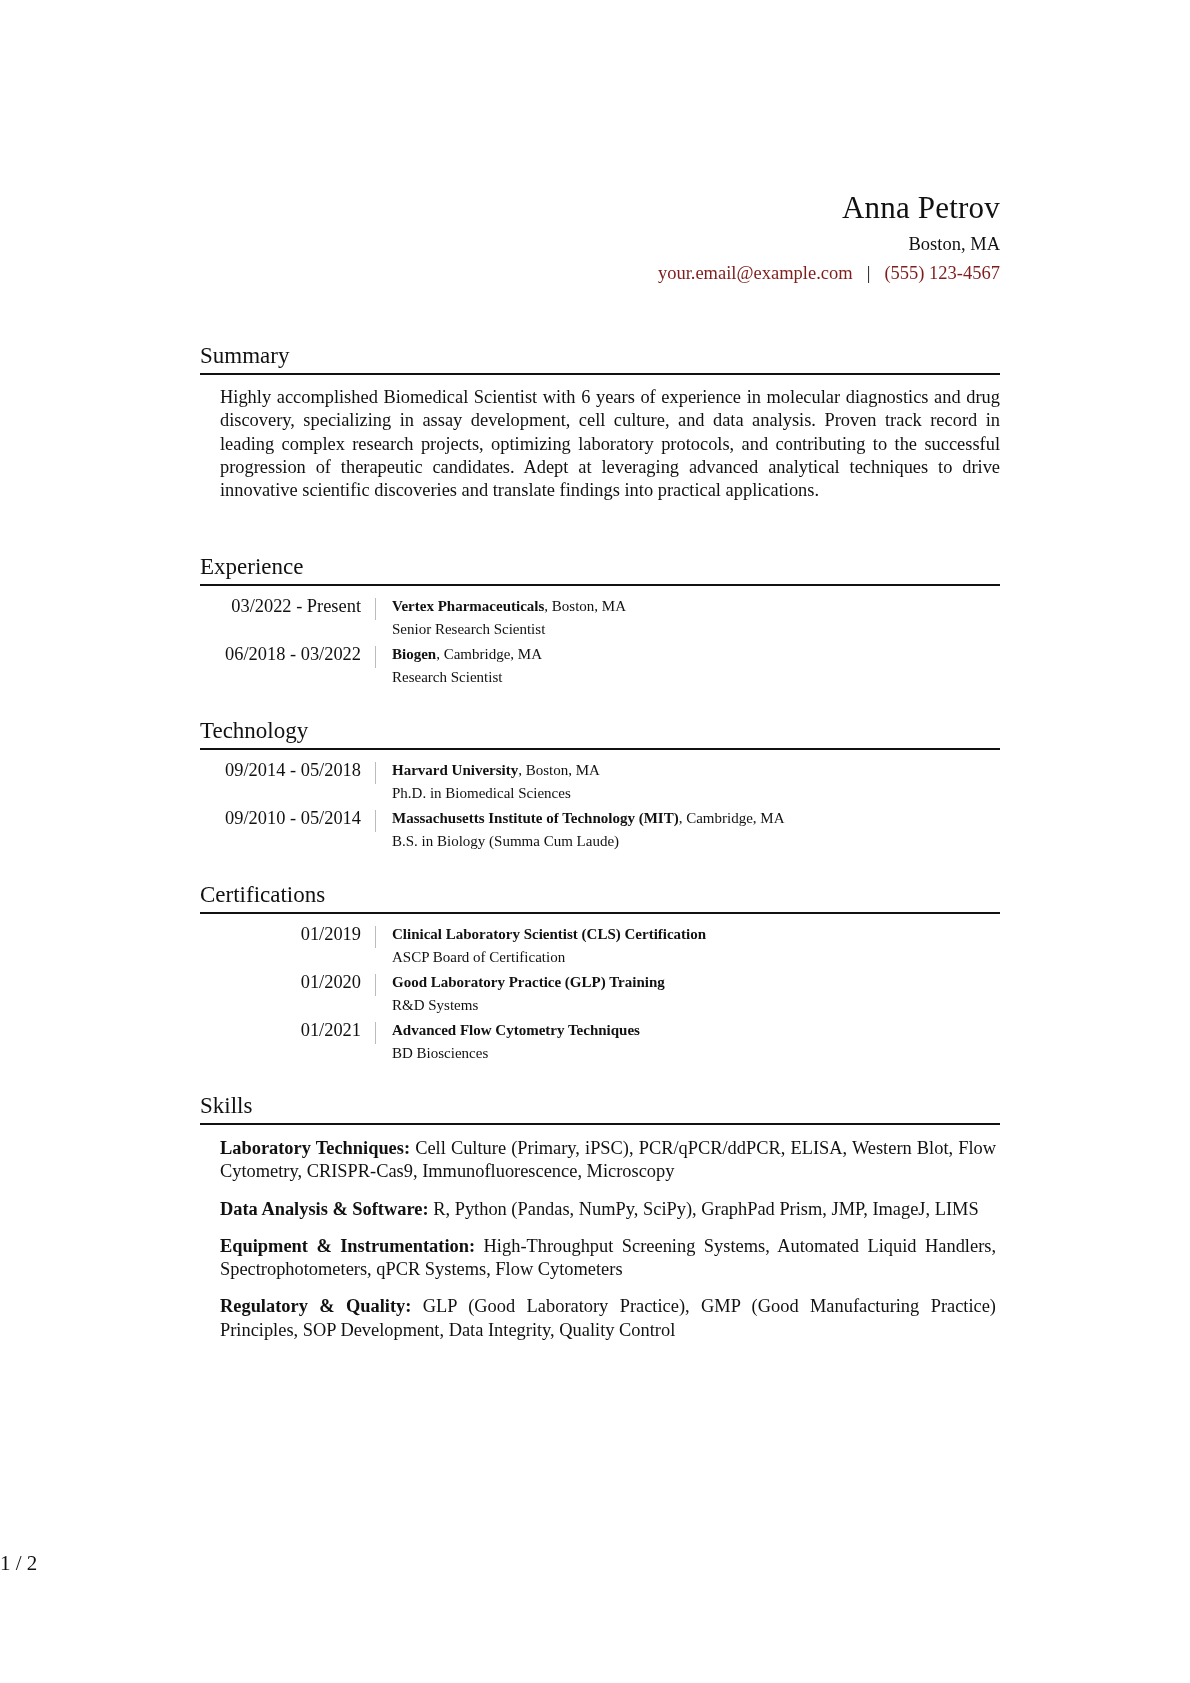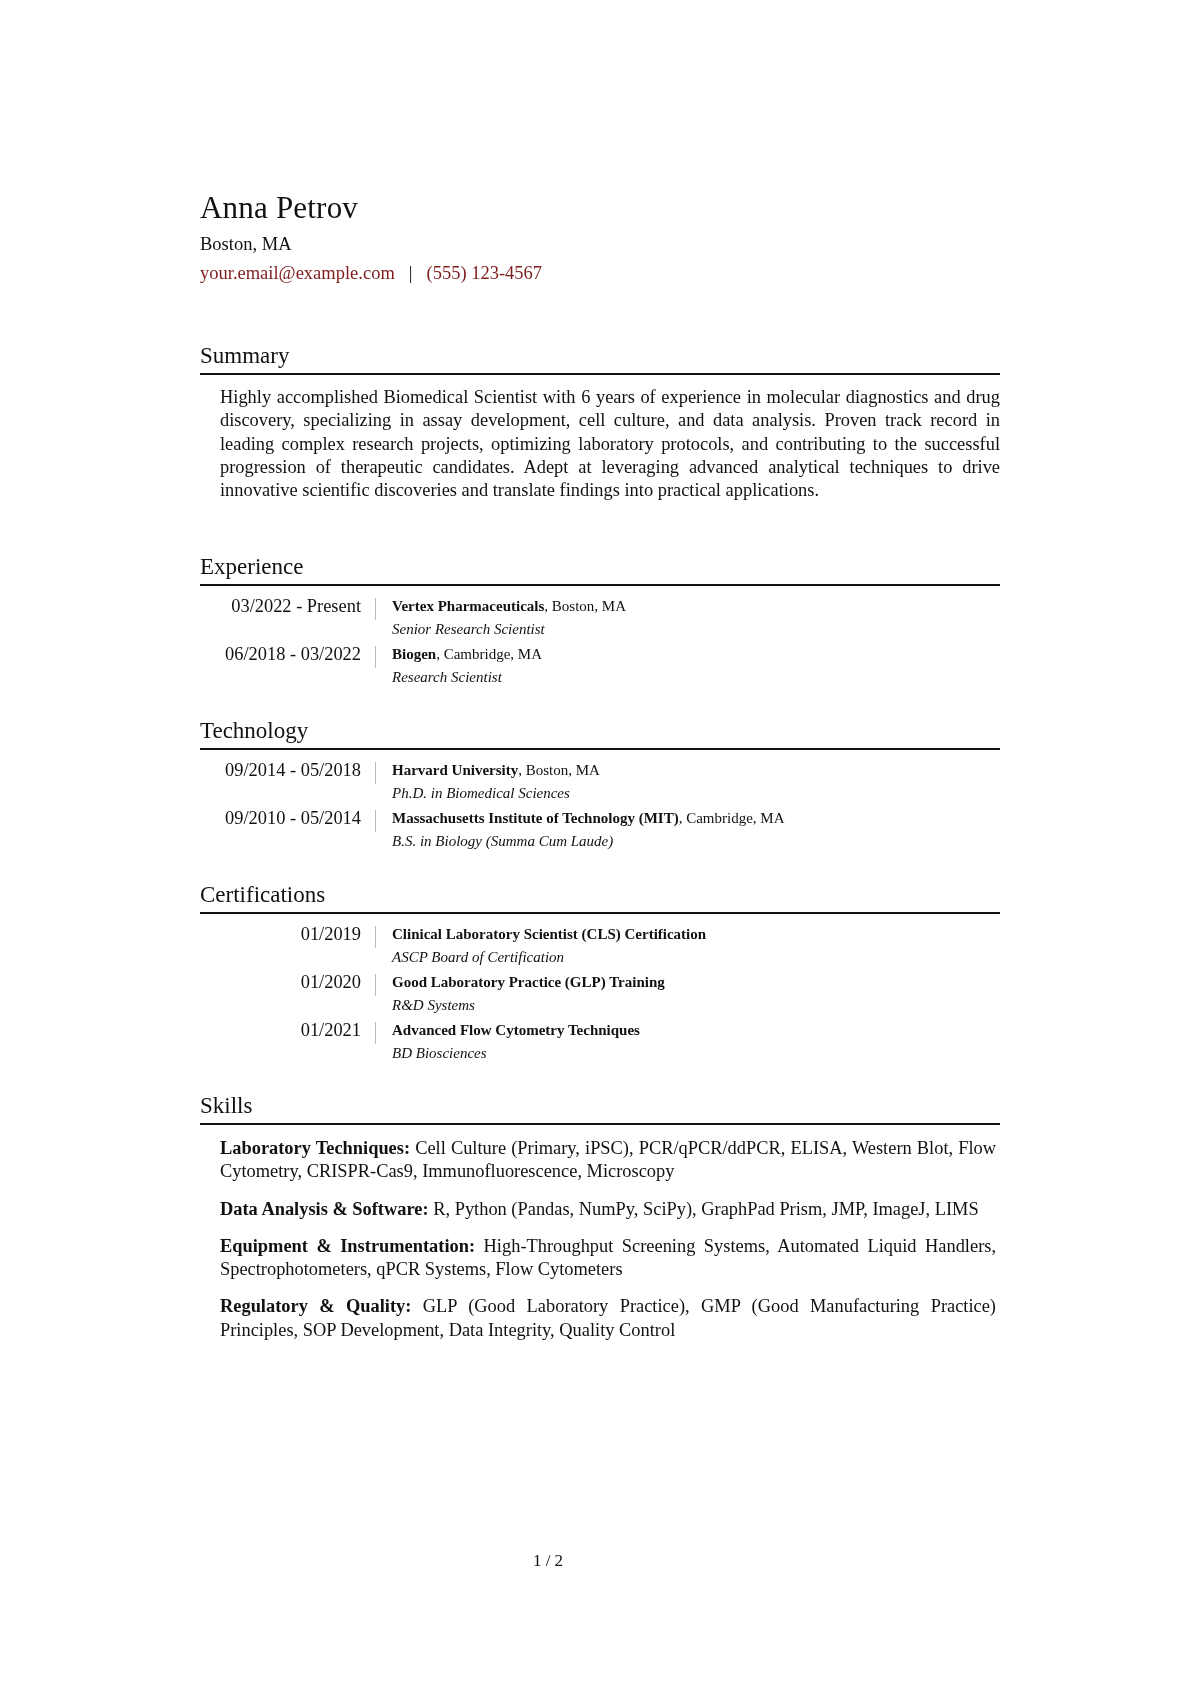--- a/index.html
+++ b/index.html
@@ -2,21 +2,21 @@
 <html><head>
 <meta charset="utf-8">
 <style>
   html, body { margin: 0; padding: 0; background: #ffffff; }
   body {
     width: 1190px; height: 1683px; position: relative; overflow: hidden;
     font-family: "Liberation Serif", "DejaVu Serif", serif;
     color: #111111;
   }
   .page { position: absolute; left: 200px; top: 0; width: 800px; }
-  .header { position: absolute; left: 0; width: 800px; text-align: left; }
+  .header { position: absolute; left: 0; width: 800px; text-align: right; }
   .name { top: 190px; font-size: 31px; font-weight: 500; letter-spacing: 0.2px; }
   .location { top: 234px; font-size: 18.5px; }
   .contact { top: 263px; font-size: 18.5px; color: #4a7fb0; }
   .contact .sep { color: #111111; padding: 0 14px; }
   .contact a { color: #7f1d1d; text-decoration: none; }
 
   .section { position: absolute; left: 0; width: 800px; }
   .section-title { font-size: 23px; line-height: 28px; margin: 0; font-weight: 500; }
   .rule { height: 0; border-top: 2.2px solid #111111; margin-top: 3px; }
 
@@ -27,29 +27,29 @@
 
   .rows { margin-top: 9px; }
   .row { display: flex; height: 48px; }
   .row .date {
     width: 175px; text-align: right; font-size: 18.4px; line-height: 23.3px;
     padding-right: 14px; box-sizing: border-box;
   }
   .row .bar { width: 1px; background: #bbbbbb; height: 22px; margin-top: 3px; }
   .row .body { padding-left: 16px; font-size: 15px; line-height: 23.3px; }
   .row .body b { font-weight: 700; }
-  .row .body .sub { font-style: italic; }
+  .row .body .sub { }
 
   .skills { margin: 12px 4px 0 20px; }
   .skill { font-size: 18.4px; line-height: 23.3px; text-align: justify; margin-bottom: 14px; }
   .skill b { font-weight: 700; }
 
   .page-number {
-    position: absolute; top: 1551px; left: 0; width: 1096px; text-align: center;
-    font-size: 17px;
+    position: absolute; top: 1551px; left: 0; width: 1096px; 
+    font-size: 21px;
   }
 </style>
 </head>
 <body>
 
 <div class="page">
 
   <div class="header name">Anna Petrov</div>
   <div class="header location">Boston, MA</div>
   <div class="header contact">

